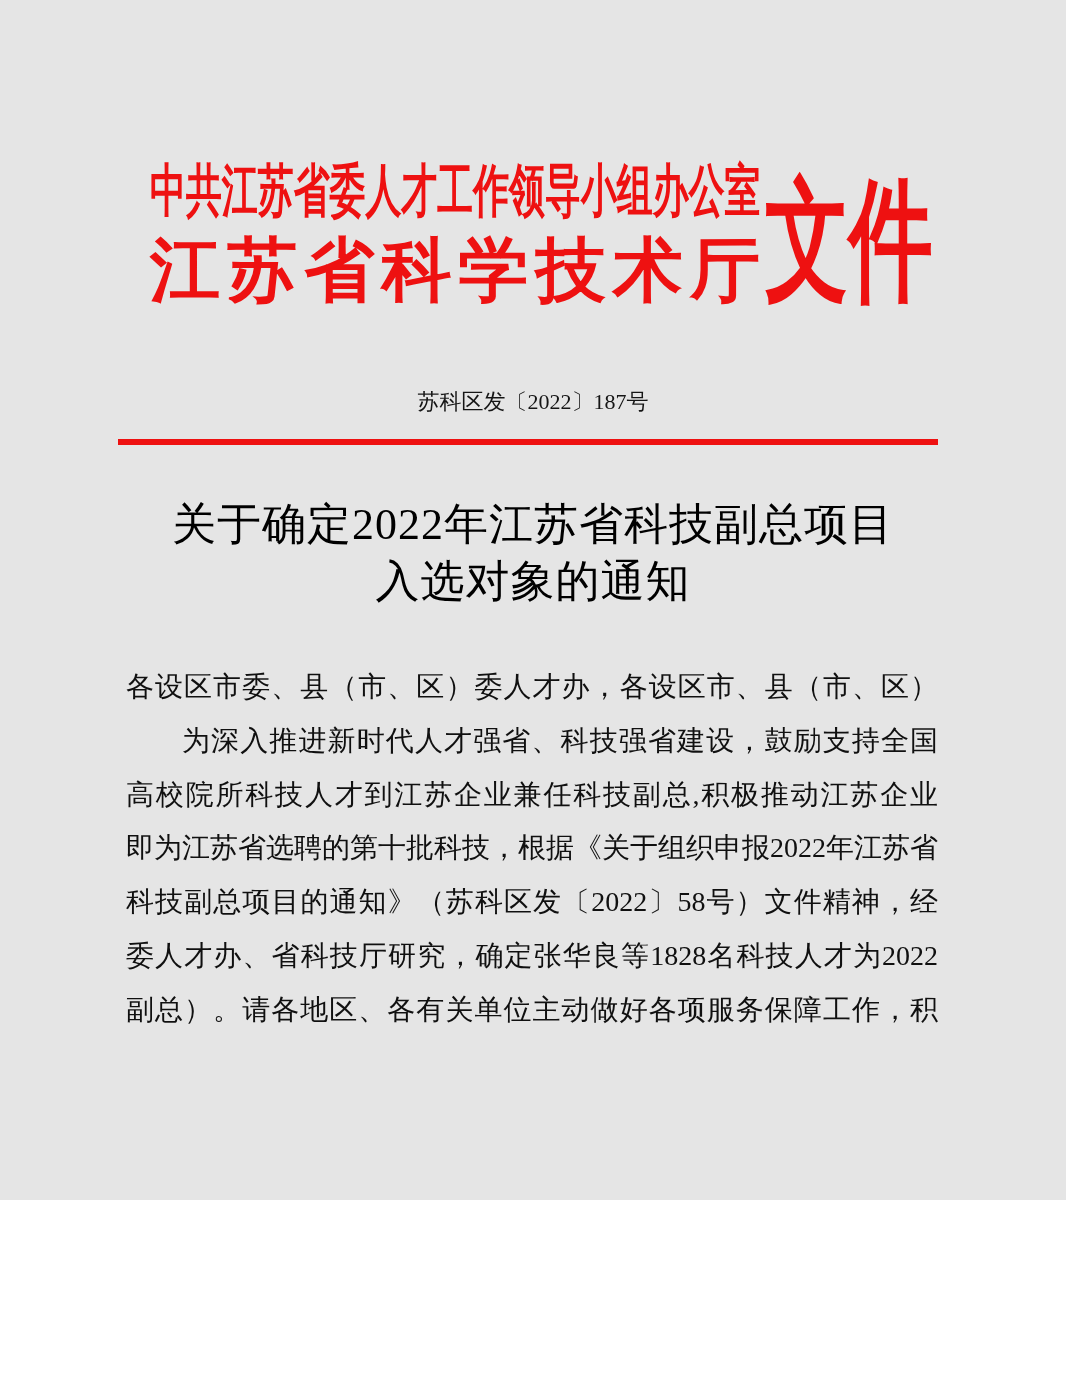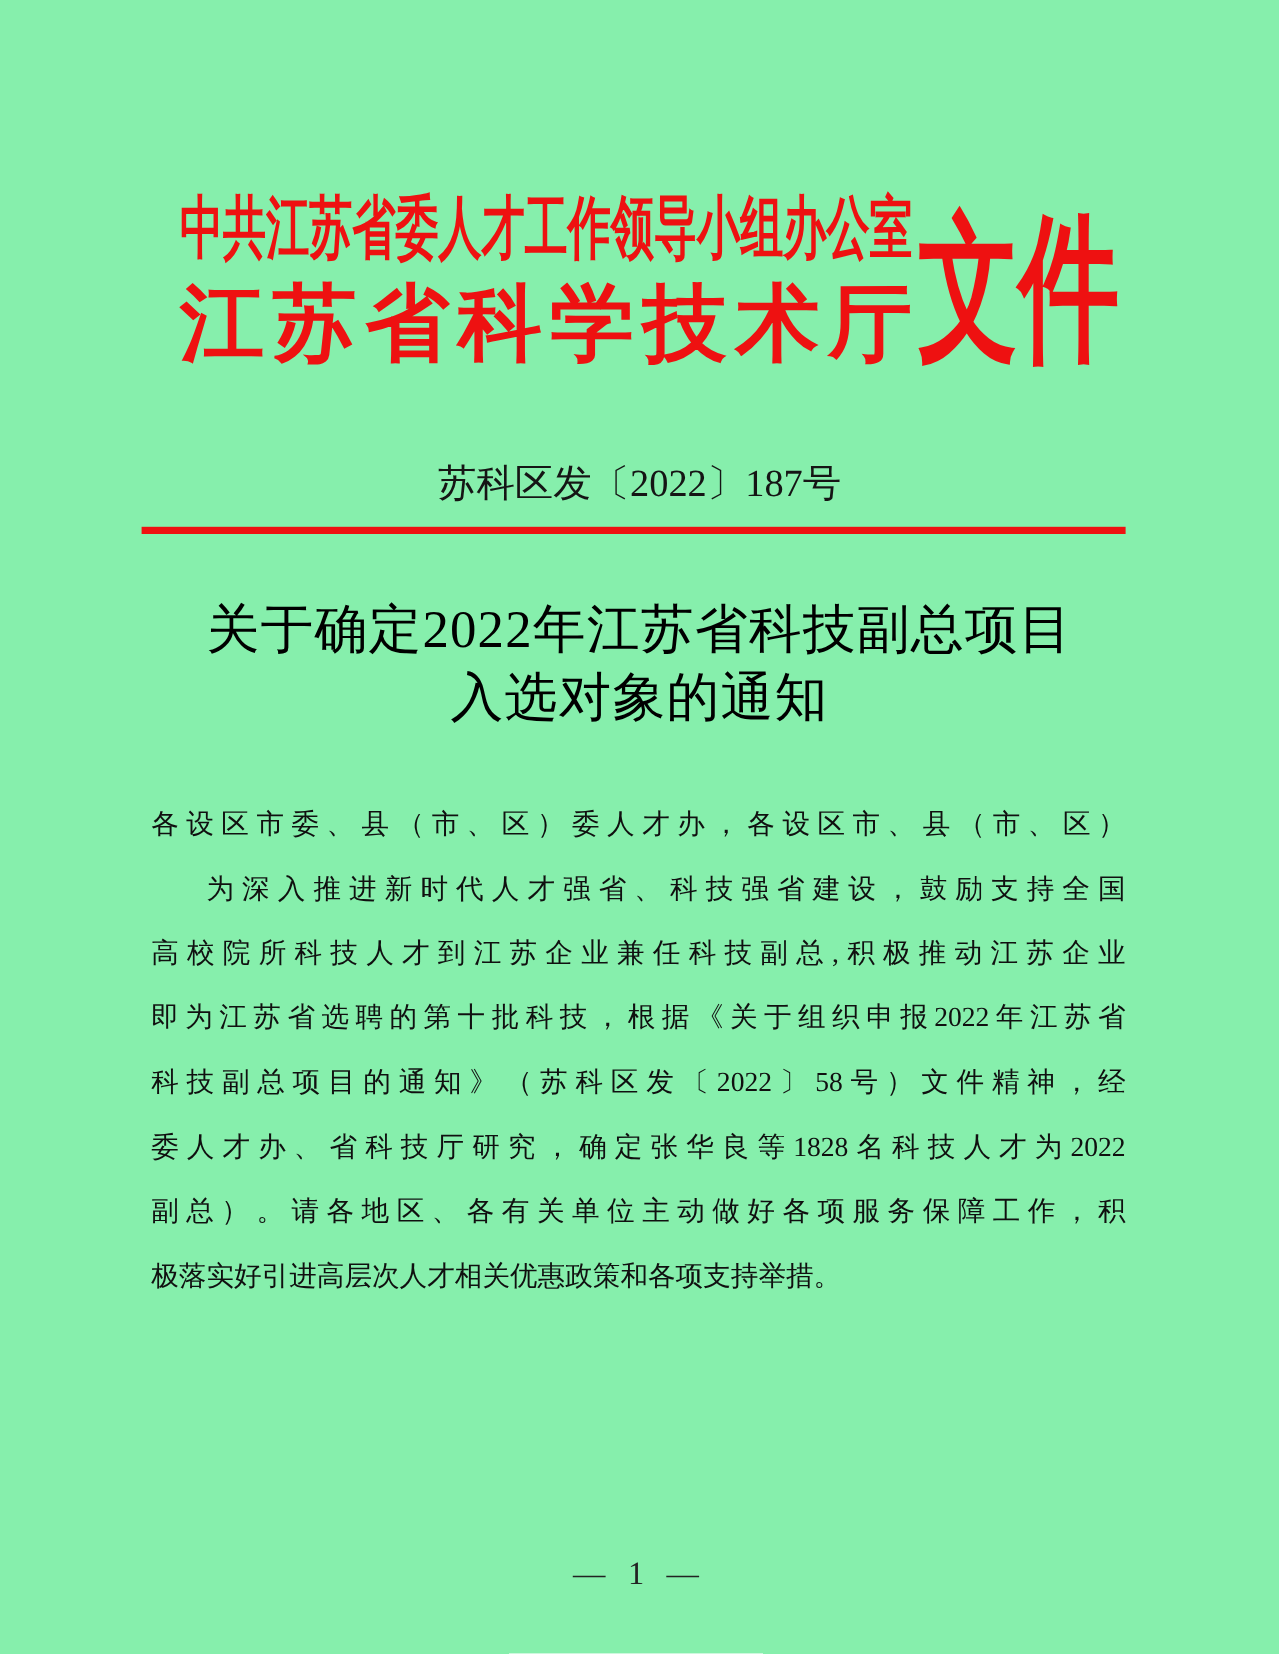--- a/index.html
+++ b/index.html
@@ -1,21 +1,21 @@
 <!DOCTYPE html>
 <html style="--red: #ee1111;"><head>
 <meta charset="utf-8">
 <style>
   * { margin: 0; padding: 0; box-sizing: border-box; }
   html, body { background: #ffffff; }
   .page {
     position: relative;
     width: 1066px;
-    height: 1378px;
-    background: #86efac;
+    height: 1200px;
+    background: #e5e5e5;
     overflow: hidden;
     font-family: "Liberation Serif", "DejaVu Serif", serif;
     color: #101010;
   }
 
   
   .letterhead {
     position: absolute;
     top: 162px;
     left: 150px;
@@ -56,21 +56,21 @@
     margin-left: 5px;
   }
 
   
   .doc-number {
     position: absolute;
     top: 384px;
     left: 0;
     width: 100%;
     text-align: center;
-    font-size: 32px;
+    font-size: 22px;
     line-height: 36px;
     color: #151515;
   }
   .red-rule {
     position: absolute;
     top: 439px;
     left: 118px;
     width: 820px;
     height: 6px;
     background: var(--red, #ee1111);
@@ -89,21 +89,21 @@
     color: #000000;
     letter-spacing: 1px;
   }
 
   
   .body-text {
     position: absolute;
     top: 660px;
     left: 126px;
     width: 812px;
-    font-size: 23px;
+    font-size: 28px;
     color: #101010;
   }
   .body-line {
     line-height: 53.8px;
     height: 53.8px;
     text-align: justify;
     white-space: normal;
   }
   .body-line.just { text-align-last: justify; }
   .body-line.ind  { text-indent: 2em; }
@@ -153,18 +153,17 @@
   </h1>
 
   <main class="body-text" id="body-text">
       <div class="body-line just">各设区市委、县（市、区）委人才办，各设区市、县（市、区）</div>
       <div class="body-line just ind">为深入推进新时代人才强省、科技强省建设，鼓励支持全国</div>
       <div class="body-line just">高校院所科技人才到江苏企业兼任科技副总,积极推动江苏企业</div>
       <div class="body-line just">即为江苏省选聘的第十批科技，根据《关于组织申报2022年江苏省</div>
       <div class="body-line just">科技副总项目的通知》（苏科区发〔2022〕58号）文件精神，经</div>
       <div class="body-line just">委人才办、省科技厅研究，确定张华良等1828名科技人才为2022</div>
       <div class="body-line just">副总）。请各地区、各有关单位主动做好各项服务保障工作，积</div>
-      <div class="body-line">极落实好引进高层次人才相关优惠政策和各项支持举措。</div>
     </main>
 
   <footer class="page-number">— 1 —</footer>
 
 </div>
 
 </body></html>

